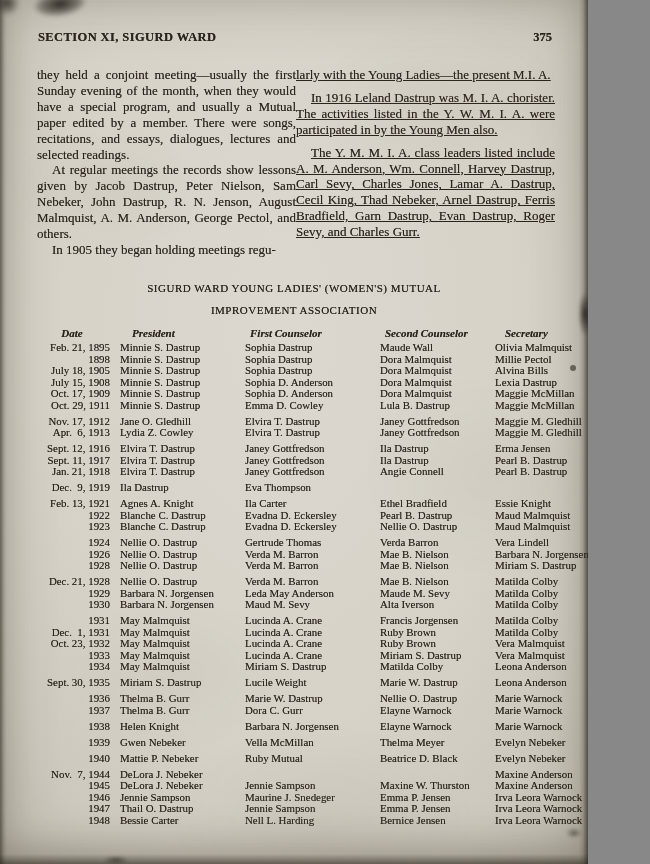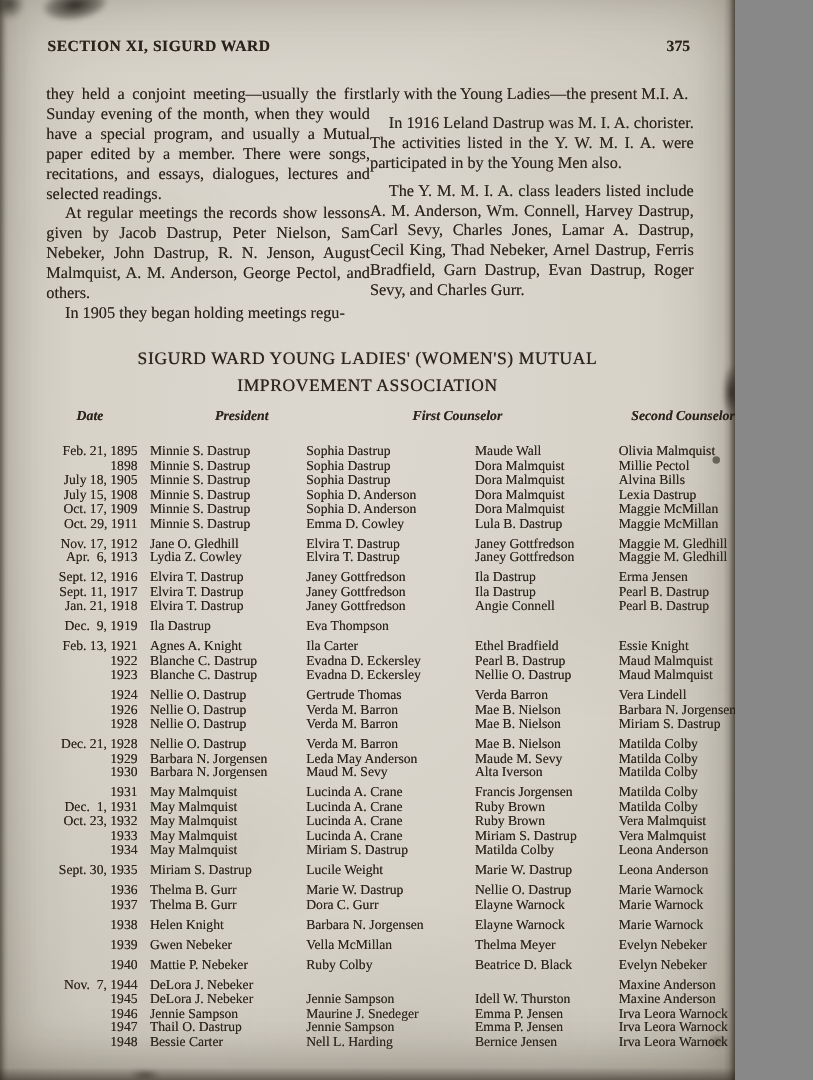--- a/index.html
+++ b/index.html
@@ -43,29 +43,29 @@
     padding:30px 36px 0 38px;}
   .pg-head .sec{font-weight:bold;font-size:12.5px;letter-spacing:.4px;
     text-shadow:0 0 .5px rgba(35,28,20,.7);}
   .pg-head .pno{font-weight:bold;font-size:12.5px;text-shadow:0 0 .5px rgba(35,28,20,.7);text-align:right;}
   
   .cols{display:flex;padding:0 33px 0 37px;margin-top:22px;height:196px;}
   .col{flex:1;font-size:13px;line-height:15.9px;text-align:justify;
     text-shadow:0 0 .45px rgba(40,32,24,.55);}
   .col p{margin:0;}
   .col p.ind{text-indent:15px;}
-  .col.right p{margin-bottom:7px;}
-  
-  .ttl{margin:14px 0 0 0;text-align:center;font-weight:normal;font-size:14px;
+  .col.right p{margin-bottom:7px;text-decoration:underline;}
+  
+  .ttl{margin:14px 0 0 0;text-align:center;font-weight:normal;font-size:11px;
     letter-spacing:.5px;line-height:22px;text-shadow:0 0 .55px rgba(35,28,20,.75);}
   
   .tbl{margin-top:6px;padding-left:34px;font-size:10.9px;
     text-shadow:0 0 .45px rgba(40,32,24,.6);}
   .thead,.trow{display:grid;grid-template-columns:76px 135px 135px 115px auto;}
-  .thead{font-style:italic;font-weight:bold;font-size:11px;line-height:13px;margin-bottom:16px;gap:40px;}
+  .thead{font-style:italic;font-weight:bold;font-size:11px;line-height:13px;margin-bottom:2px;}
   .thead .hd{text-align:center;}
   .thead .hp{padding-left:22px;}
   .thead .hf{padding-left:5px;}
   .thead .hs{padding-left:5px;font-style:italic;}
   .thead .hy{padding-left:10px;}
   .trow{line-height:11.5px;}
   .trow.gap{margin-top:4.5px;}
   .c{overflow:visible;white-space:nowrap;}
   .cd{text-align:right;white-space:pre;}
   .cp{padding-left:10px;}
@@ -332,36 +332,36 @@
         <div class="trow gap">
           <span class="c cd">1939</span>
           <span class="c cp">Gwen Nebeker</span>
           <span class="c cf">Vella McMillan</span>
           <span class="c cs">Thelma Meyer</span>
           <span class="c cy">Evelyn Nebeker</span>
         </div>
         <div class="trow gap">
           <span class="c cd">1940</span>
           <span class="c cp">Mattie P. Nebeker</span>
-          <span class="c cf">Ruby Colby</span>
+          <span class="c cf">Ruby Mutual</span>
           <span class="c cs">Beatrice D. Black</span>
           <span class="c cy">Evelyn Nebeker</span>
         </div>
         <div class="trow gap">
           <span class="c cd">Nov.  7, 1944</span>
           <span class="c cp">DeLora J. Nebeker</span>
           <span class="c cf"></span>
           <span class="c cs"></span>
           <span class="c cy">Maxine Anderson</span>
         </div>
         <div class="trow">
           <span class="c cd">1945</span>
           <span class="c cp">DeLora J. Nebeker</span>
           <span class="c cf">Jennie Sampson</span>
-          <span class="c cs">Idell W. Thurston</span>
+          <span class="c cs">Maxine W. Thurston</span>
           <span class="c cy">Maxine Anderson</span>
         </div>
         <div class="trow">
           <span class="c cd">1946</span>
           <span class="c cp">Jennie Sampson</span>
           <span class="c cf">Maurine J. Snedeger</span>
           <span class="c cs">Emma P. Jensen</span>
           <span class="c cy">Irva Leora Warnock</span>
         </div>
         <div class="trow">

